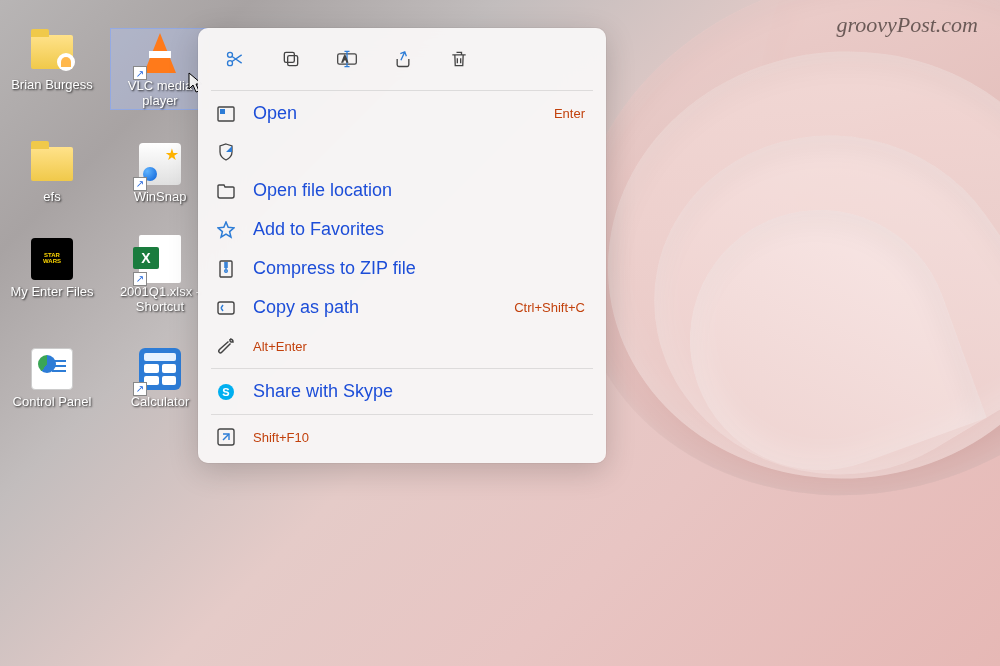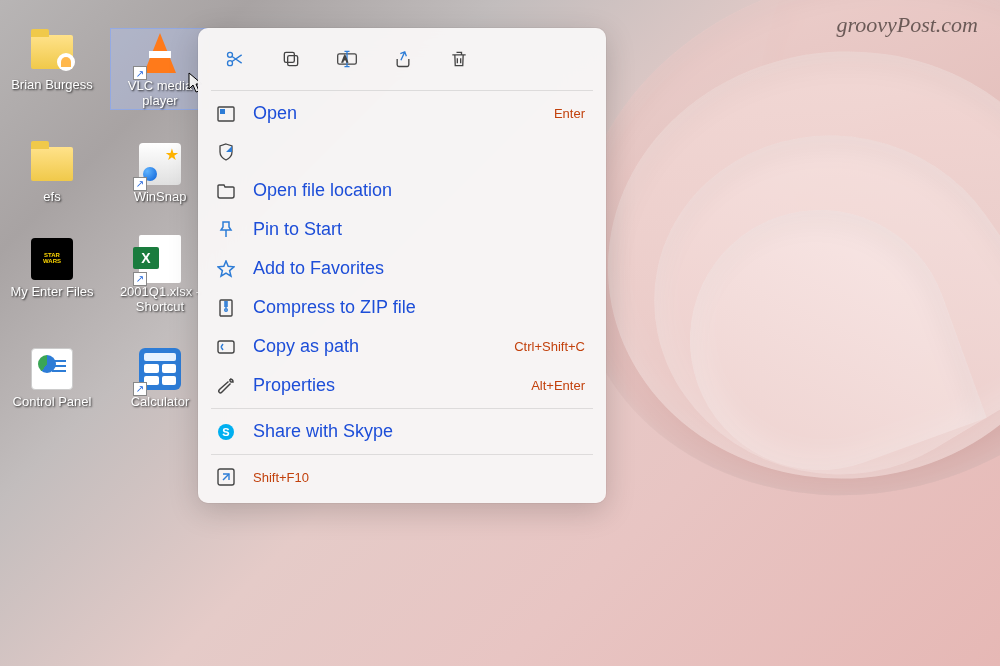--- a/index.html
+++ b/index.html
@@ -248,28 +248,20 @@
 
     <div class="cm-item">
       <span class="cm-icon">
         <svg width="18" height="16" viewBox="0 0 18 16" fill="none" stroke="#444" stroke-width="1.4">
             <path d="M1 3 L1 13 Q1 15 3 15 L15 15 Q17 15 17 13 L17 5 Q17 4 16 4 L8 4 L7 2 L2 2 Q1 2 1 3 Z"></path>
           </svg>
       </span>
       <span class="cm-label">Open file location</span>
     </div>
 
-    <div class="cm-item">
-      <span class="cm-icon">
-        <svg width="16" height="18" viewBox="0 0 16 18" fill="none" stroke="#2d7cd6" stroke-width="1.5">
-            <path d="M5 1 L11 1 L11 6 L13 9 L3 9 L5 6 Z M8 9 L8 16"></path>
-          </svg>
-      </span>
-      <span class="cm-label">Pin to Start</span>
-    </div>
 
     <div class="cm-item">
       <span class="cm-icon">
         <svg width="18" height="18" viewBox="0 0 18 18" fill="none" stroke="#2d7cd6" stroke-width="1.5">
             <path d="M9 1 L11.2 6.2 L17 6.8 L12.6 10.6 L14 16.2 L9 13.2 L4 16.2 L5.4 10.6 L1 6.8 L6.8 6.2 Z"></path>
           </svg>
       </span>
       <span class="cm-label">Add to Favorites</span>
     </div>
 
@@ -294,21 +286,20 @@
       <span class="cm-label">Copy as path</span>
       <span class="cm-shortcut">Ctrl+Shift+C</span>
     </div>
 
     <div class="cm-item">
       <span class="cm-icon">
         <svg width="18" height="18" viewBox="0 0 18 18" fill="none" stroke="#444" stroke-width="1.5">
             <path d="M13 2 Q16 2 16 5 L14 5 L13 4 L13 2 M13.5 6.5 L5 15 Q3 17 2 15 Q1 14 3 12 L11.5 4.5"></path>
           </svg>
       </span>
-      <span class="cm-label">Properties</span>
       <span class="cm-shortcut">Alt+Enter</span>
     </div>
 
     <div class="cm-sep"></div>
 
     <div class="cm-item">
       <span class="cm-icon">
         <svg width="18" height="18" viewBox="0 0 18 18">
             <circle cx="9" cy="9" r="8" fill="#00aff0"></circle>
             <text x="9" y="13" font-size="11" fill="#fff" text-anchor="middle" font-weight="bold">S</text>

